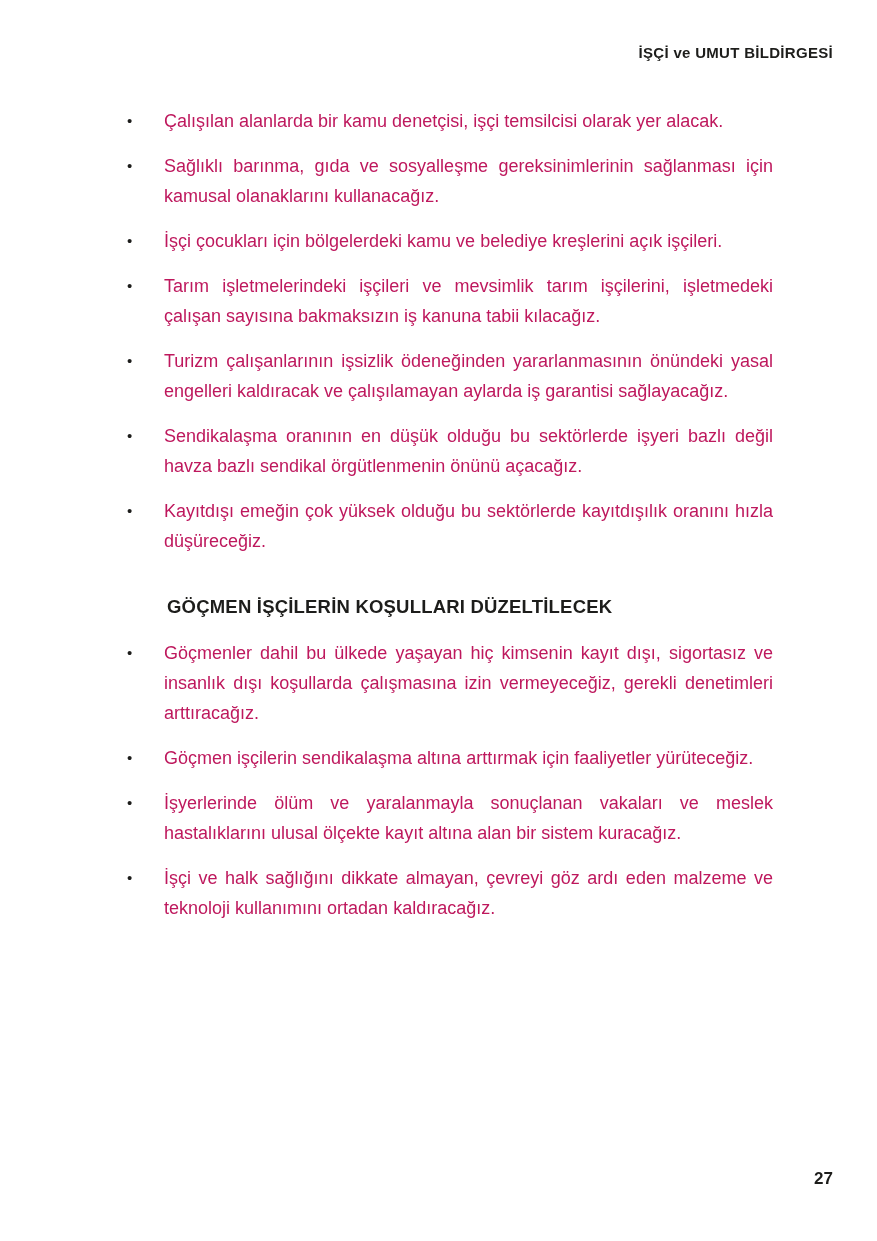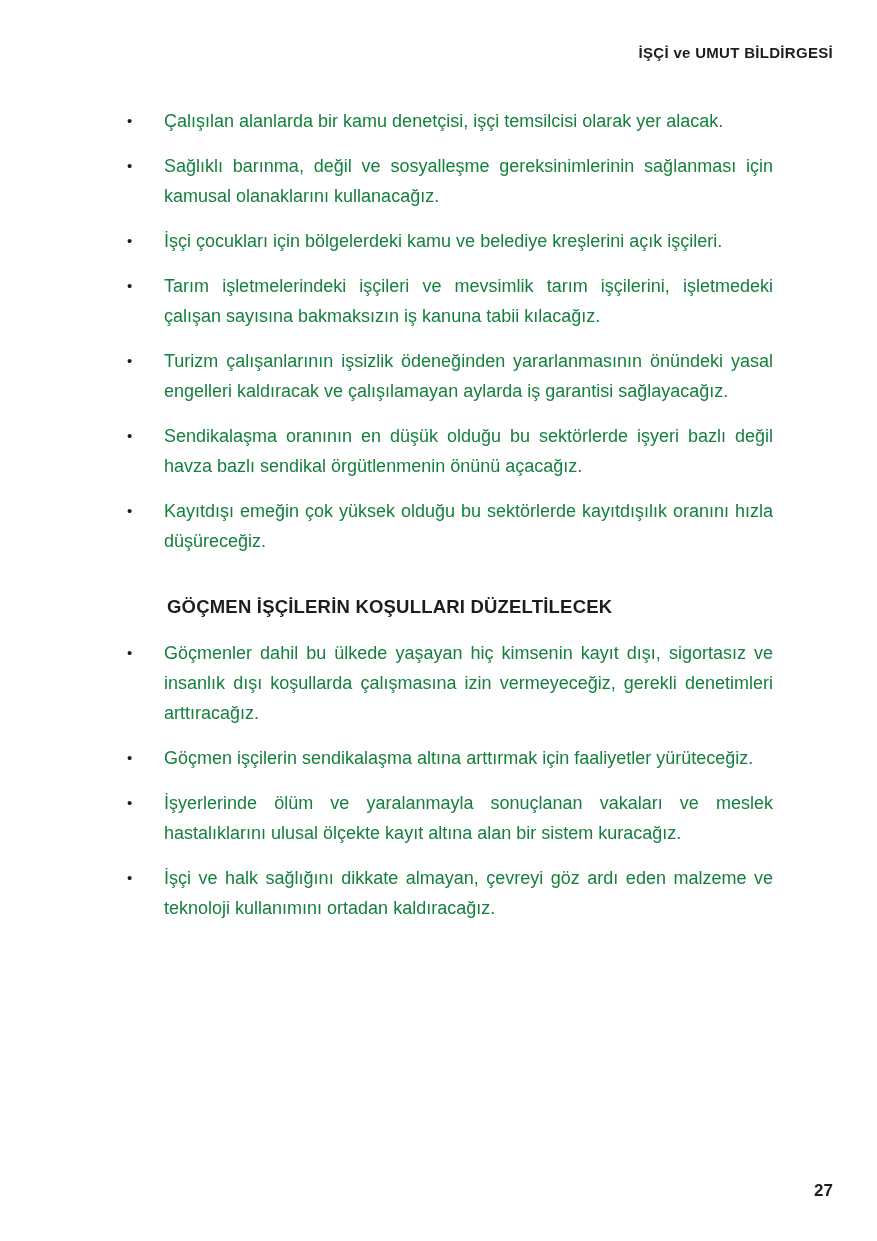--- a/index.html
+++ b/index.html
@@ -43,55 +43,55 @@
     flex: 0 0 37px;
     font-size: 15px;
     line-height: 30px;
     color: #1d1d1b;
   }
   .bullet-text {
     flex: 1;
     font-size: 18px;
     line-height: 30px;
     text-align: justify;
-    color: #15803d;
+    color: #be185d;
   }
   .section-heading {
     font-size: 18.5px;
     font-weight: bold;
     line-height: 29px;
     margin: 36px 0 17px 40px;
     letter-spacing: 0.2px;
     color: #1d1d1b;
     max-width: 560px;
   }
   .page-number {
     position: absolute;
-    bottom: 40px;
+    bottom: 52px;
     right: 44px;
     font-size: 17px;
     font-weight: bold;
     color: #1d1d1b;
   }
 </style>
 </head>
 <body>
 
 <div class="page">
 
   <div class="running-header">İŞÇİ ve UMUT BİLDİRGESİ</div>
 
   <div class="content">
       <div class="bullet-item">
         <span class="bullet-marker">•</span>
         <span class="bullet-text">Çalışılan alanlarda bir kamu denetçisi, işçi temsilcisi olarak yer alacak.</span>
       </div>
       <div class="bullet-item">
         <span class="bullet-marker">•</span>
-        <span class="bullet-text">Sağlıklı barınma, değil ve sosyalleşme gereksinimlerinin sağlanması için kamusal olanaklarını kullanacağız.</span>
+        <span class="bullet-text">Sağlıklı barınma, gıda ve sosyalleşme gereksinimlerinin sağlanması için kamusal olanaklarını kullanacağız.</span>
       </div>
       <div class="bullet-item">
         <span class="bullet-marker">•</span>
         <span class="bullet-text">İşçi çocukları için bölgelerdeki kamu ve belediye kreşlerini açık işçileri.</span>
       </div>
       <div class="bullet-item">
         <span class="bullet-marker">•</span>
         <span class="bullet-text">Tarım işletmelerindeki işçileri ve mevsimlik tarım işçilerini, işletmedeki çalışan sayısına bakmaksızın iş kanuna tabii kılacağız.</span>
       </div>
       <div class="bullet-item">

